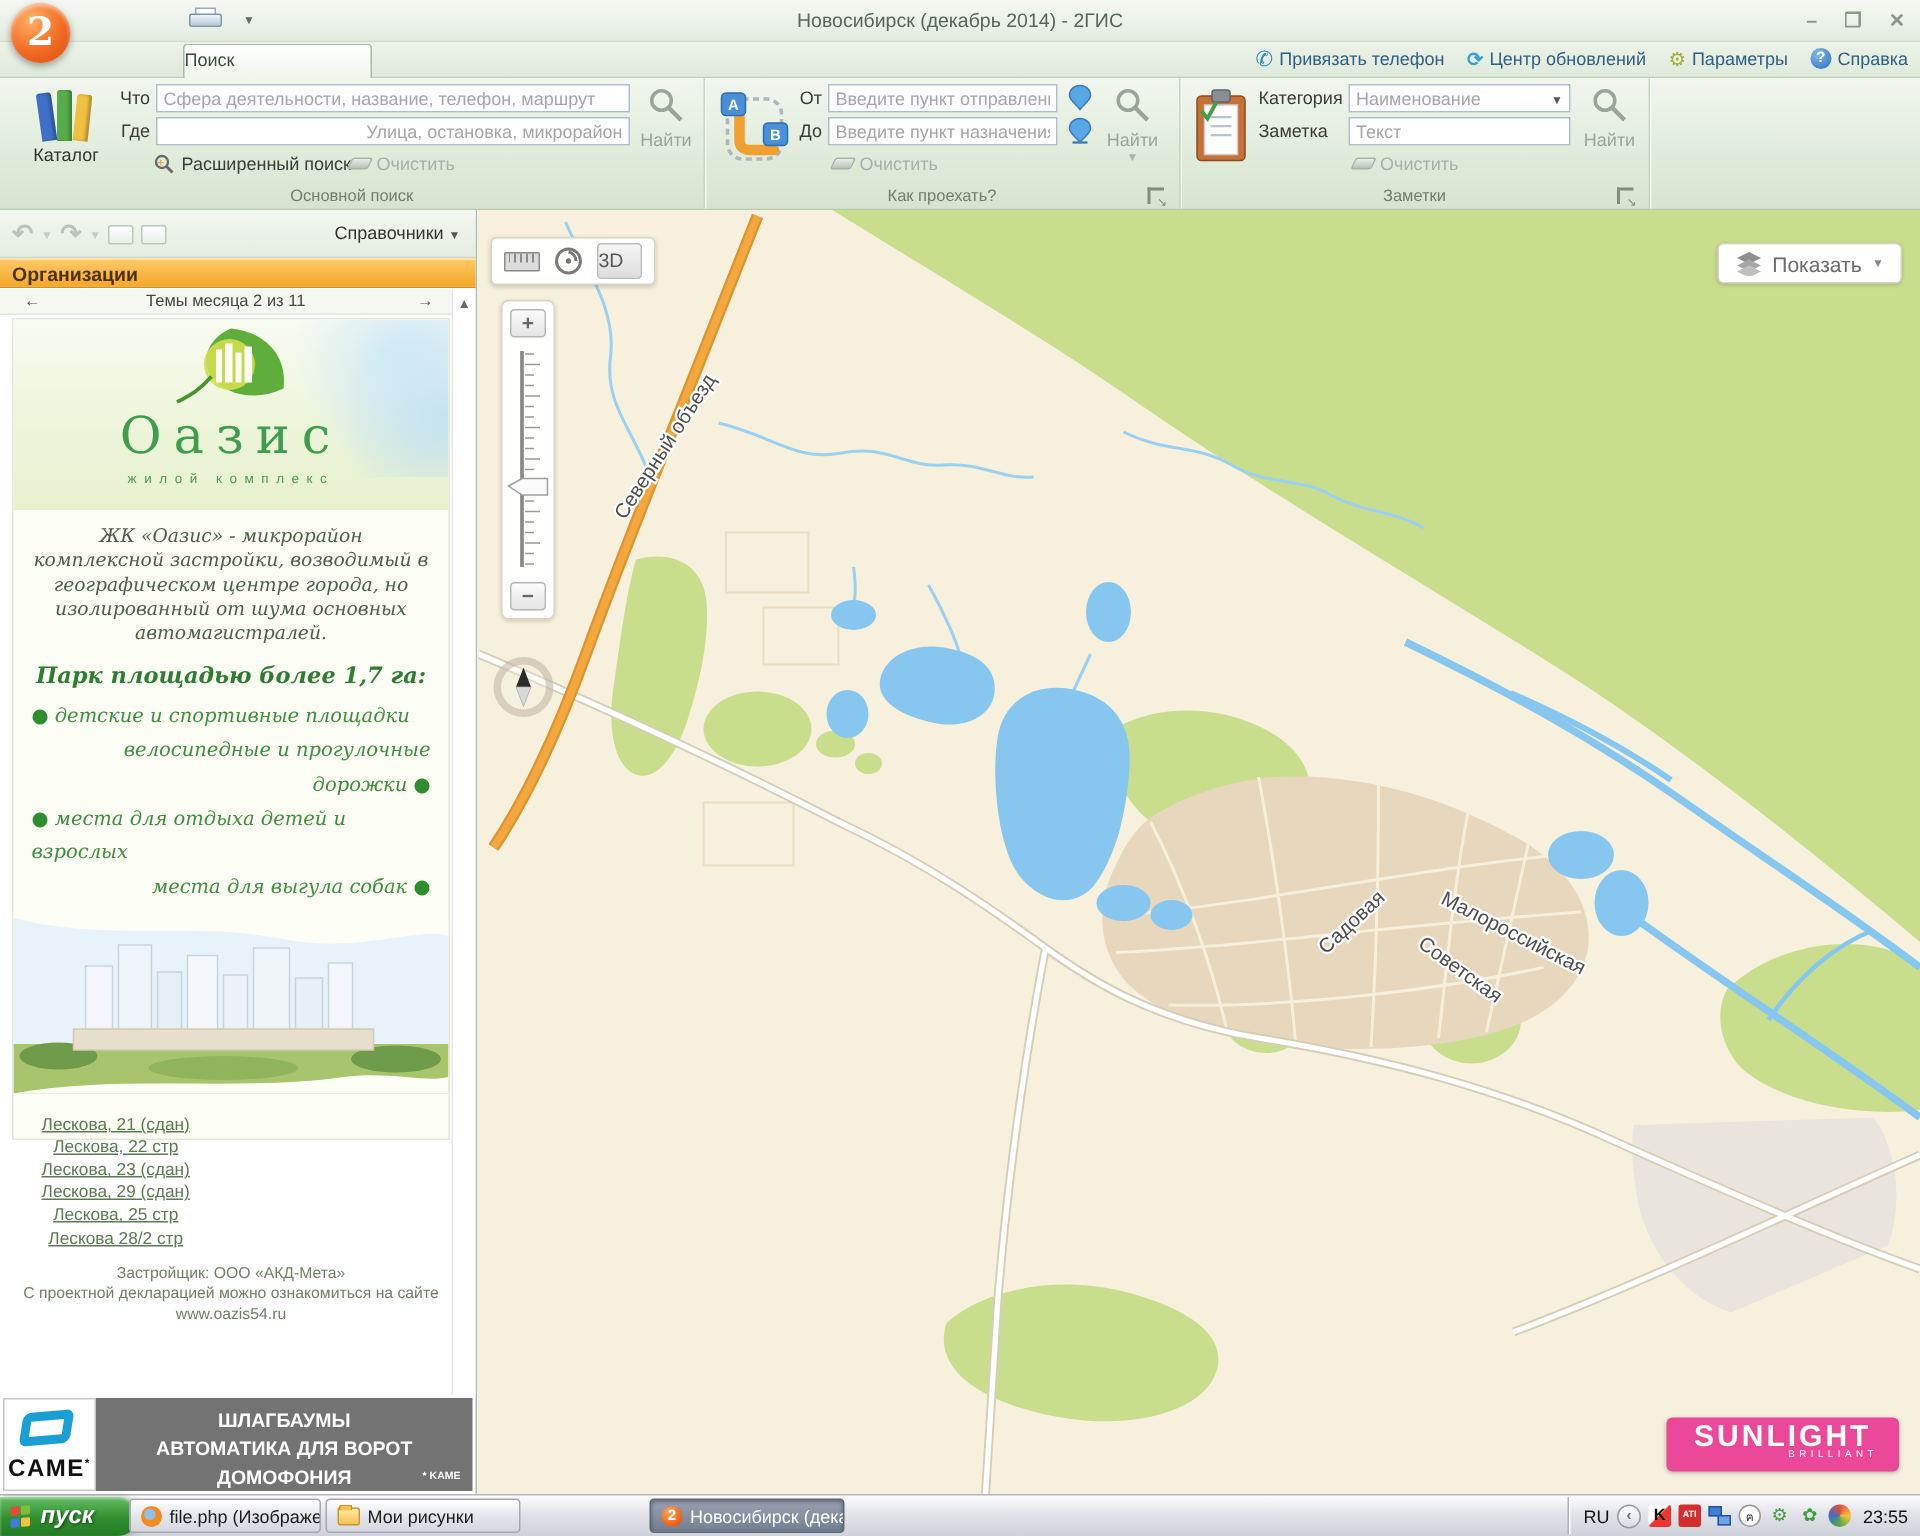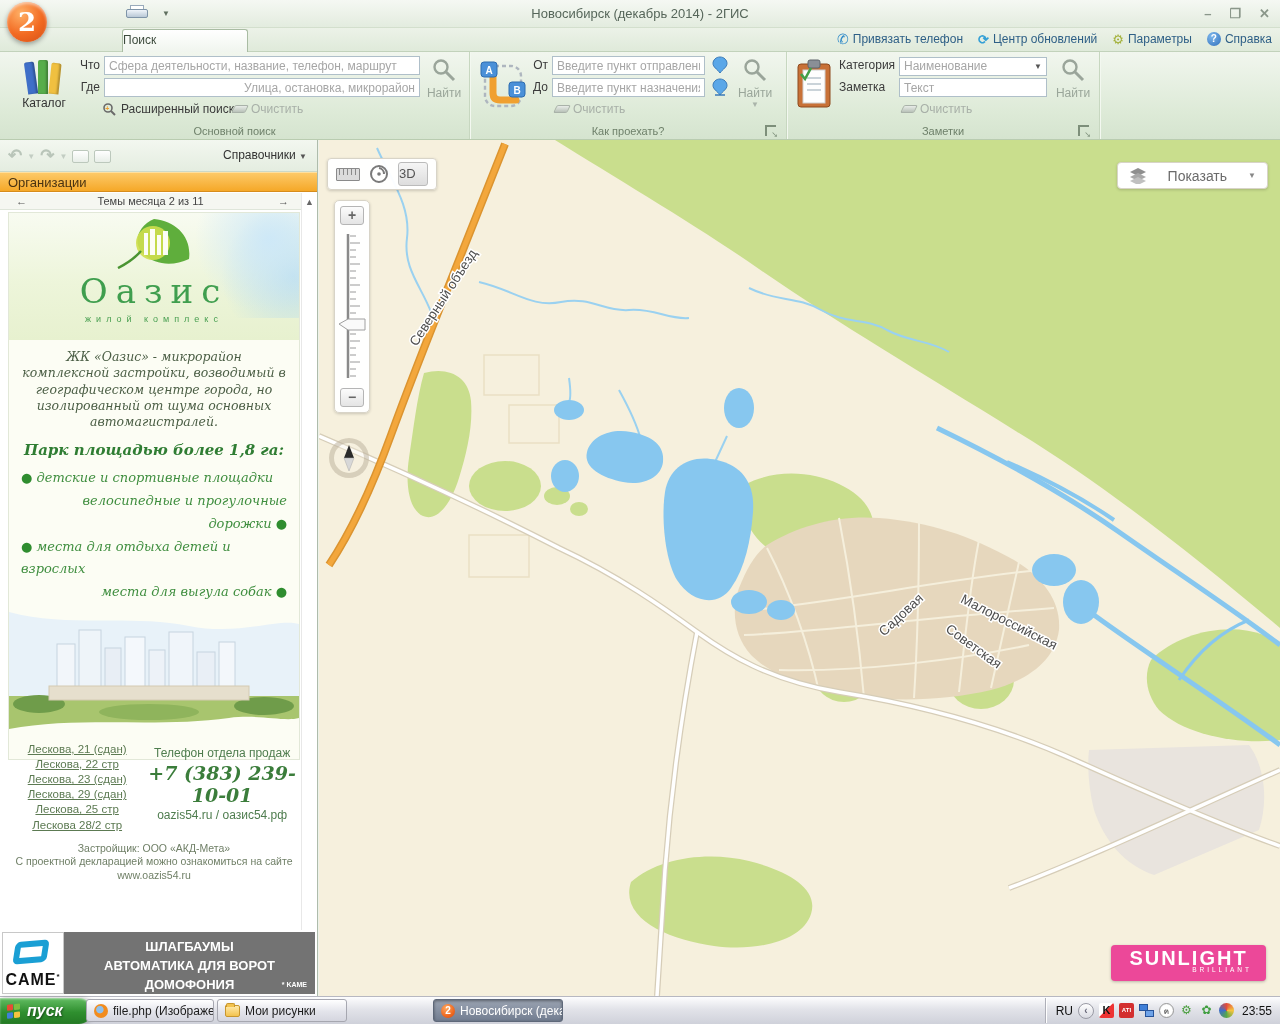--- a/index.html
+++ b/index.html
@@ -68,21 +68,21 @@
   .sidebar { position:absolute; left:0; top:140px; width:318px; bottom:28px; background:#fff; border-right:1px solid #aebcab; }
   .side-toolbar { position:absolute; left:0; right:0; top:0; height:32px;
     background:linear-gradient(#f3f7f0,#e4ede0); border-bottom:1px solid #ccd8c7; }
   .nav-ic { color:#b9c5b9; font-size:17px; font-weight:bold; line-height:20px; }
   .mini-caret { color:#c3cdc3; font-size:8px; }
   .sq-ic { width:17px; height:13px; border:1px solid #bcc8bc; border-radius:2px; background:linear-gradient(#fff,#e8eee8); }
   .side-toolbar .row { display:flex; align-items:center; gap:5px; padding:6px 0 0 8px; }
   .dict { position:absolute; right:10px; top:8px; font-size:12px; color:#333; }
   .org-header { position:absolute; left:0; right:0; top:32px; height:20px;
     background:linear-gradient(#fdc968,#f5a828); border-top:1px solid #ffe0a0; border-bottom:1px solid #d68d1c;
-    font-size:13px; font-weight:normal; color:#4a3311; line-height:19px; padding-left:8px; }
+    font-size:13px; font-weight:bold; color:#4a3311; line-height:19px; padding-left:8px; }
   .themes-bar { position:absolute; left:0; right:16px; top:53px; height:17px; background:#f5f7f1;
     border-bottom:1px solid #dfe6da; font-size:11px; color:#454545; }
   .themes-bar .txt { position:absolute; left:0; right:0; text-align:center; line-height:16px; }
   .themes-bar .arr-l { position:absolute; left:16px; line-height:16px; color:#555; }
   .themes-bar .arr-r { position:absolute; right:12px; line-height:16px; color:#555; }
   .scroll-strip { position:absolute; right:0; top:53px; bottom:66px; width:16px; background:#fff; border-left:1px solid #e8e8e8; }
   .scroll-strip .up { text-align:center; font-size:9px; color:#666; padding-top:4px; }
 
   
   .ad { position:absolute; left:8px; top:72px; width:292px; height:548px; background:#fcfdf4; border:1px solid #e2e8d8; }
@@ -135,21 +135,21 @@
     font-weight:normal; font-size:13px; color:#555; text-align:left; line-height:22px; }
   .zoom-panel { position:absolute; left:15px; top:60px; width:36px; height:213px; background:rgba(255,255,255,.96);
     border:1px solid #d8d4c8; border-radius:5px; box-shadow:0 1px 3px rgba(0,0,0,.18); }
   .zbtn { width:24px; height:19px; margin:5px auto 0; border:1px solid #b5b5b5; border-radius:3px;
     background:linear-gradient(#fcfcfc,#e4e4e4); font-size:14px; font-weight:bold; color:#666; text-align:center; line-height:17px; }
   .zbtn.minus { position:absolute; bottom:5px; left:5px; margin:0; }
   .ztrack { position:absolute; left:0; top:29px; width:36px; height:152px; }
   .compass { position:absolute; left:10px; top:298px; width:40px; height:40px; border-radius:50%;
     border:5px solid rgba(165,152,128,.38); background:rgba(245,240,225,.35); }
   .show-btn { position:absolute; right:12px; top:22px; height:27px; background:#fff; border:1px solid #d8d4c8;
-    border-radius:4px; box-shadow:0 1px 3px rgba(0,0,0,.18); display:flex; align-items:center; gap:21px;
+    border-radius:4px; box-shadow:0 1px 3px rgba(0,0,0,.18); display:flex; align-items:center; gap:7px;
     padding:0 11px; font-size:14px; color:#6b6b6b; }
   .sunlight { position:absolute; right:14px; bottom:15px; width:155px; height:36px; background:#ec4899;
     border-radius:4px; box-shadow:0 1px 3px rgba(0,0,0,.25); text-align:center; color:#fff; }
   .sunlight .b1 { font-weight:bold; font-size:20px; letter-spacing:2px; line-height:26px; }
   .sunlight .b2 { font-size:6.5px; letter-spacing:3px; margin-top:-5px; text-align:right; padding-right:14px; }
 
   
   .taskbar { position:absolute; left:0; bottom:0; right:0; height:28px;
     background:linear-gradient(#fdfdfe,#e2e3e9 45%,#cfd1da); border-top:1px solid #b7b8c1; }
   .startbtn { position:absolute; left:0; top:1px; height:26px; width:92px;
@@ -372,21 +372,21 @@
               <rect x="46" y="12" width="5" height="26"></rect>
             <rect x="53" y="18" width="4" height="20"></rect>
               <rect x="59" y="14" width="5" height="24"></rect>
           </g>
           <path d="M37,34 C30,42 24,46 14,51" stroke="#4a9432" stroke-width="2.5" fill="none"></path>
         </svg>
         <div class="ad-brand">Оазис</div>
         <div class="ad-brand-sub">жилой комплекс</div>
       </div>
       <div class="ad-para">ЖК «Оазис» - микрорайон комплексной застройки, возводимый в географическом центре города, но изолированный от шума основных автомагистралей.</div>
-      <div class="ad-park">Парк площадью более 1,8 га:</div>
+      <div class="ad-park">Парк площадью более 1,7 га:</div>
       <div class="ad-bullets">
         <div class="bl left"><span class="dot">●</span> <span>детские и спортивные площадки</span></div>
         <div class="bl right"><span>велосипедные и  прогулочные дорожки</span> <span class="dot">●</span></div>
         <div class="bl left"><span class="dot">●</span> <span>места для отдыха детей и взрослых</span></div>
         <div class="bl right"><span>места для выгула собак</span> <span class="dot">●</span></div>
       </div>
       <svg class="ad-img" width="290" height="117">
         <rect width="290" height="117" fill="#e8f2f9"></rect>
         <rect y="84" width="290" height="33" fill="#a8c56e"></rect>
         <ellipse cx="30" cy="92" rx="26" ry="9" fill="#6f9c4a"></ellipse>
@@ -408,25 +408,20 @@
       </svg>
       <div class="ad-bottom">
         <div class="ad-addr">
           <div>Лескова, 21 (сдан)</div>
           <div>Лескова, 22 стр</div>
           <div>Лескова, 23 (сдан)</div>
           <div>Лескова, 29 (сдан)</div>
           <div>Лескова, 25 стр</div>
           <div>Лескова 28/2 стр</div>
         </div>
-        <div class="ad-contact">
-          <div class="plabel">Телефон отдела продаж</div>
-          <div class="phone">+7 (383) 239-10-01</div>
-          <div class="sites">oazis54.ru / оазис54.рф</div>
-        </div>
       </div>
       <div class="ad-disc">
         <div>Застройщик: ООО «АКД-Мета»</div>
         <div>С проектной декларацией можно ознакомиться на сайте</div>
         <div>www.oazis54.ru</div>
       </div>
     </div>
 
     <div class="came">
       <div class="came-left">

